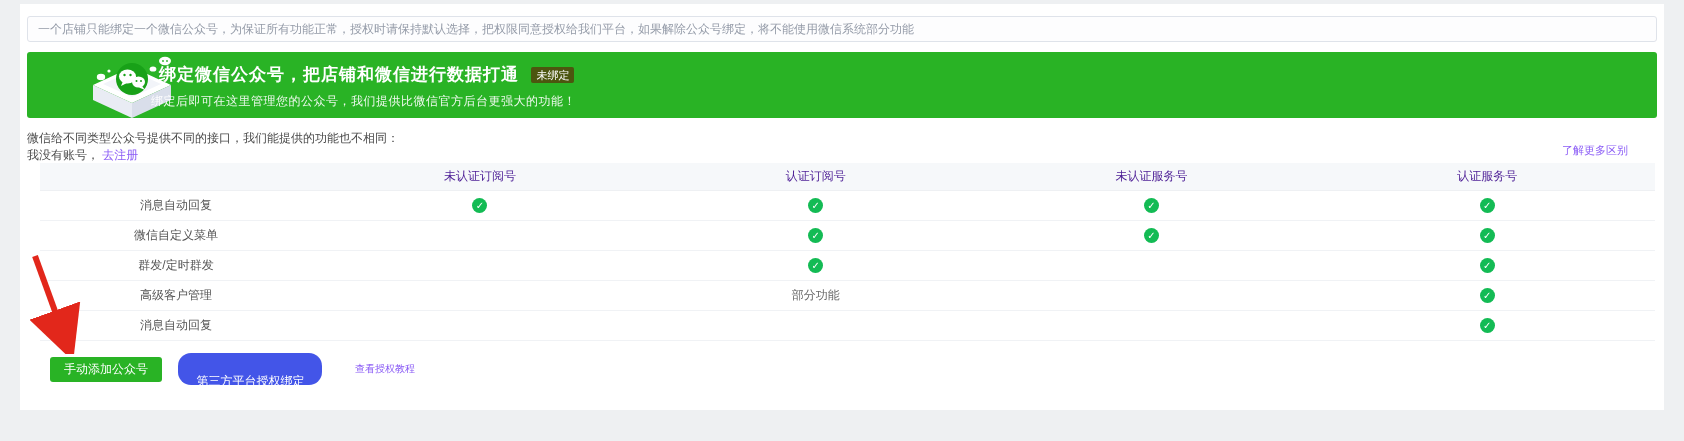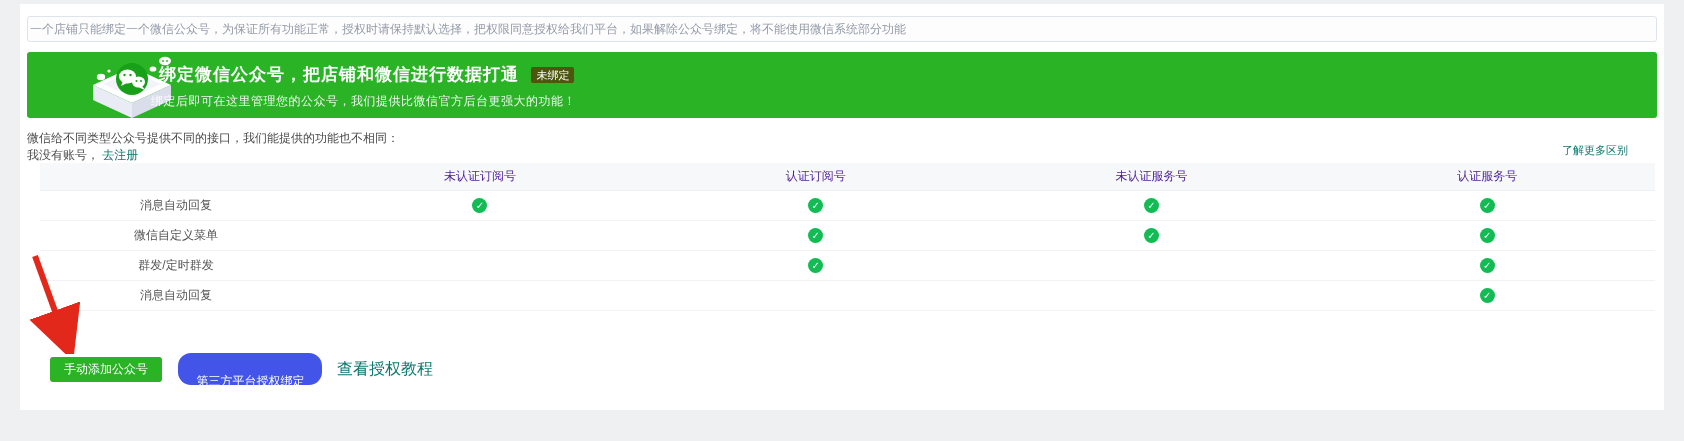--- a/index.html
+++ b/index.html
@@ -11,41 +11,41 @@
     overflow:hidden;
   }
   .panel {
     position:absolute; left:20px; top:4px; width:1644px; height:406px;
     background:#ffffff;
   }
   
   .notice {
     position:absolute; left:27px; top:16px; width:1630px; height:26px;
     border:1px solid #dfe3ea; border-radius:3px; background:#fdfdfe;
-    font-size:12px; color:#949ba8; line-height:24px; padding:0 2px;
+    font-size:12px; color:#949ba8; line-height:24px; padding:0 10px;
     white-space:nowrap; overflow:hidden;
   }
   
   .banner {
     position:absolute; left:27px; top:52px; width:1630px; height:66px;
     background:#29b325; border-radius:3px; overflow:hidden; color:#fff;text-align:center;
   }
   .banner-icon { position:absolute; left:52px; top:3px; width:112px; height:63px; }
   .banner-title-row { position:absolute; left:132px; top:11px; height:22px; }
   .banner-title { font-size:17px; font-weight:bold; letter-spacing:1px; vertical-align:middle; }
   .badge {
     display:inline-block; vertical-align:middle; margin-left:8px;
     background:#4c560f; color:#fefefe; font-size:11px; line-height:16px;
     padding:0 5px; border-radius:2px;
   }
   .banner-subtitle { position:absolute; left:124px; top:41px; font-size:12px; color:rgba(255,255,255,0.92); letter-spacing:0.5px; }
   
   .intro-line1 { position:absolute; left:27px; top:130px; font-size:12px; color:#4a4a4a; }
   .intro-line2 { position:absolute; left:27px; top:147px; font-size:12px; color:#4a4a4a; }
-  a.link { color:#0f766e; text-decoration:none; cursor:pointer; }
+  a.link { color:#8b5cf6; text-decoration:none; cursor:pointer; }
   .more-link { position:absolute; top:143px; right:56px; font-size:11px; }
   
   table.compare {
     position:absolute; left:40px; top:163px; width:1615px;
     border-collapse:collapse; table-layout:fixed; font-size:12px;
   }
   table.compare col.c0 { width:272px; }
   table.compare th {
     background:#f6f8fa; color:#4c1d95; font-weight:normal; height:27px;
     text-align:center; border-bottom:1px solid #eef0f3;
@@ -62,21 +62,21 @@
   }
   
   .actions { position:absolute; left:50px; top:353px; height:26px; white-space:nowrap; }
   .btn {
     display:inline-block; vertical-align:middle; border:none; cursor:pointer;
     color:#fff; font-size:12px; height:25px; line-height:25px;
     font-family:"Liberation Sans","DejaVu Sans",sans-serif;
   }
   .btn-green { background:#29b325; border-radius:3px; padding:0 14px; }
   .btn-blue  { background:#4355e8; border-radius:13px; padding:16px 18px; margin-left:12px; }
-  .tutorial  { margin-left:10px; font-size:16px; vertical-align:middle;font-family:Liberation Mono, monospace; }
+  .tutorial  { margin-left:28px; font-size:10px; vertical-align:middle;font-family:Liberation Mono, monospace; }
   
   .arrow { position:absolute; left:24px; top:250px; width:64px; height:104px; pointer-events:none; }
 </style>
 </head>
 <body>
 
 <div class="panel"></div>
 
 <div class="notice">
   <span>一个店铺只能绑定一个微信公众号，为保证所有功能正常，授权时请保持默认选择，把权限同意授权给我们平台，如果解除公众号绑定，将不能使用微信系统部分功能</span>
@@ -154,20 +154,27 @@
         <td><span class="check">✓</span></td>
       </tr>
       <tr>
         <td class="row-label">群发/定时群发</td>
         <td></td>
         <td><span class="check">✓</span></td>
         <td></td>
         <td><span class="check">✓</span></td>
       </tr>
       <tr>
+        <td class="row-label">高级客户管理</td>
+        <td></td>
+        <td>部分功能</td>
+        <td></td>
+        <td><span class="check">✓</span></td>
+      </tr>
+      <tr>
         <td class="row-label">消息自动回复</td>
         <td></td>
         <td></td>
         <td></td>
         <td><span class="check">✓</span></td>
       </tr>
     </tbody>
 </table>
 
 <div class="actions">

